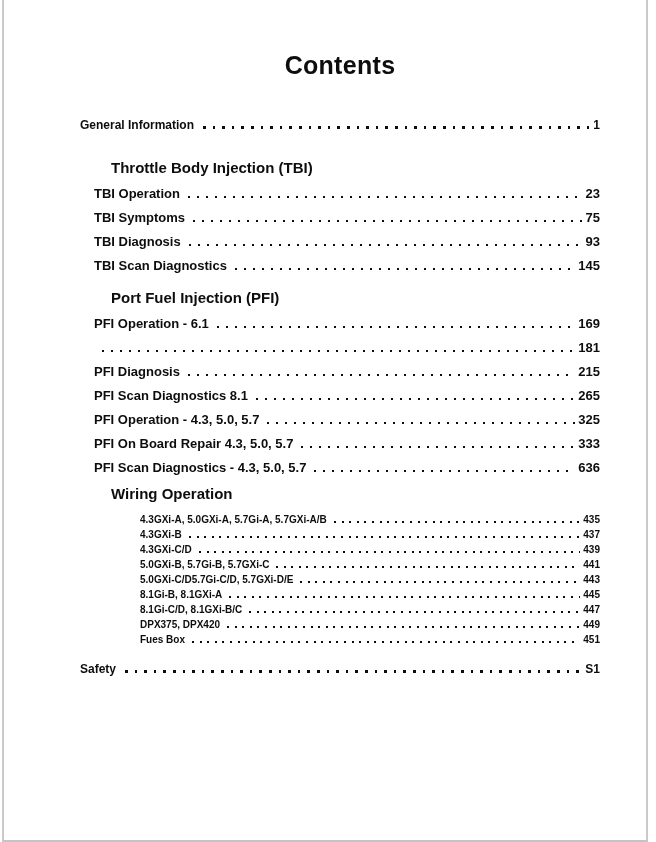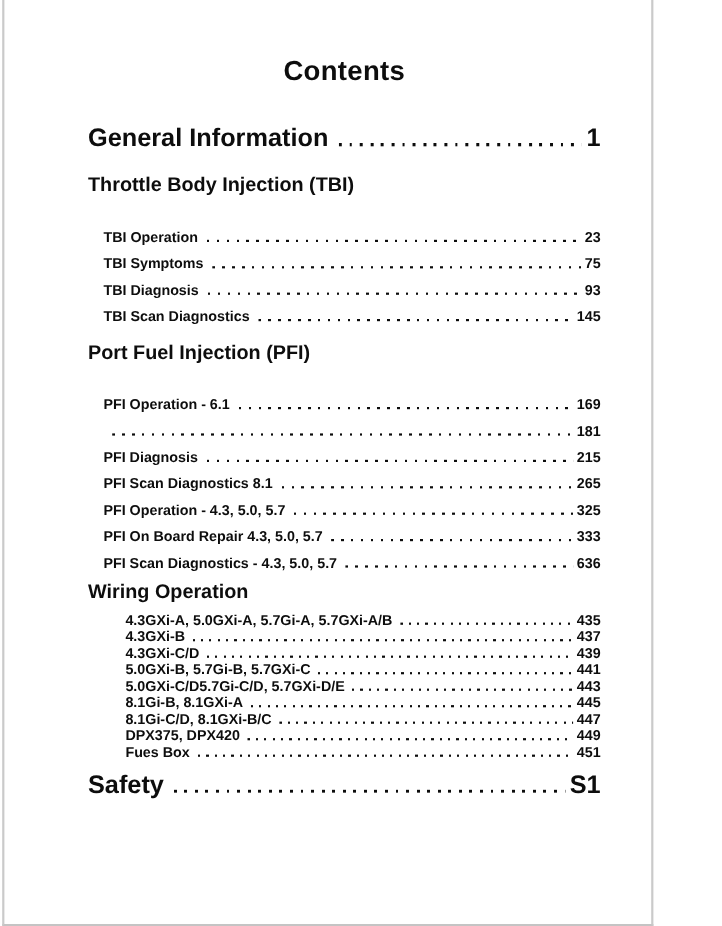--- a/index.html
+++ b/index.html
@@ -6,54 +6,54 @@
   html,body { background:#ffffff; }
   body {
     width:656px; height:842px;
     font-family:"Liberation Sans", sans-serif;
     color:#0d0d0d;
     -webkit-font-smoothing:antialiased;
   }
   .page {
     display:flex; flex-direction:column;
     margin-left:2px;
-    width:592px; height:842px;
+    width:646px; height:842px;
     background:#ffffff;
     border-left:2px solid #cacaca;
     border-right:2px solid #cacaca;
     border-bottom:2px solid #c4c4c4;
     padding:50px 46px 0 76px;
   }
   .title {
     font-size:25px; font-weight:bold; line-height:30px;
     text-align:center; letter-spacing:0.3px;
   }
   .entry { display:flex; align-items:baseline; font-weight:bold; }
-  .e1 { font-size:23px; line-height:22px; }
+  .e1 { font-size:12px; line-height:22px; }
   .e2 { font-size:13px; line-height:17px; margin:0 0 7px 14px; }
-  .e3 { font-size:13px; line-height:13px; margin:0 0 2px 34px; }
+  .e3 { font-size:10px; line-height:13px; margin:0 0 2px 60px; }
   .lbl { white-space:pre; }
   .pg  { white-space:pre; }
   .dots {
     flex:1 1 auto;
     background-repeat:repeat-x;
     background-position:left bottom;
   }
   .d1 { height:2.6px; margin:0 4px 0 9px;
         background-image:repeating-linear-gradient(90deg,#0d0d0d 0 2.6px,transparent 2.6px 9.6px); }
   .d2 { height:2.3px; margin:0 3px 0 8px;
         background-image:repeating-linear-gradient(90deg,#0d0d0d 0 2.3px,transparent 2.3px 9px); }
   .d3 { height:2px; margin:0 3px 0 7px;
         background-image:repeating-linear-gradient(90deg,#0d0d0d 0 2px,transparent 2px 7.6px); }
   .row-gi { margin-top:34px; }
   .sec-tbi { margin-top:21px; }
   .sec-pfi { margin-top:6px; }
   .sec-wiring { margin-top:0; }
-  .heading { font-size:18px; font-weight:bold; line-height:22px; }
-  .items { margin-top:28px; }
+  .heading { font-size:15px; font-weight:bold; line-height:22px;margin-left:31px; }
+  .items { margin-top:6px; }
   .sec-wiring .items { margin-top:8px; }
   .row-safety { margin-top:10px; }
 </style>
 </head>
 <body>
 
 <div class="page">
 
   <h1 class="title">Contents</h1>
 

